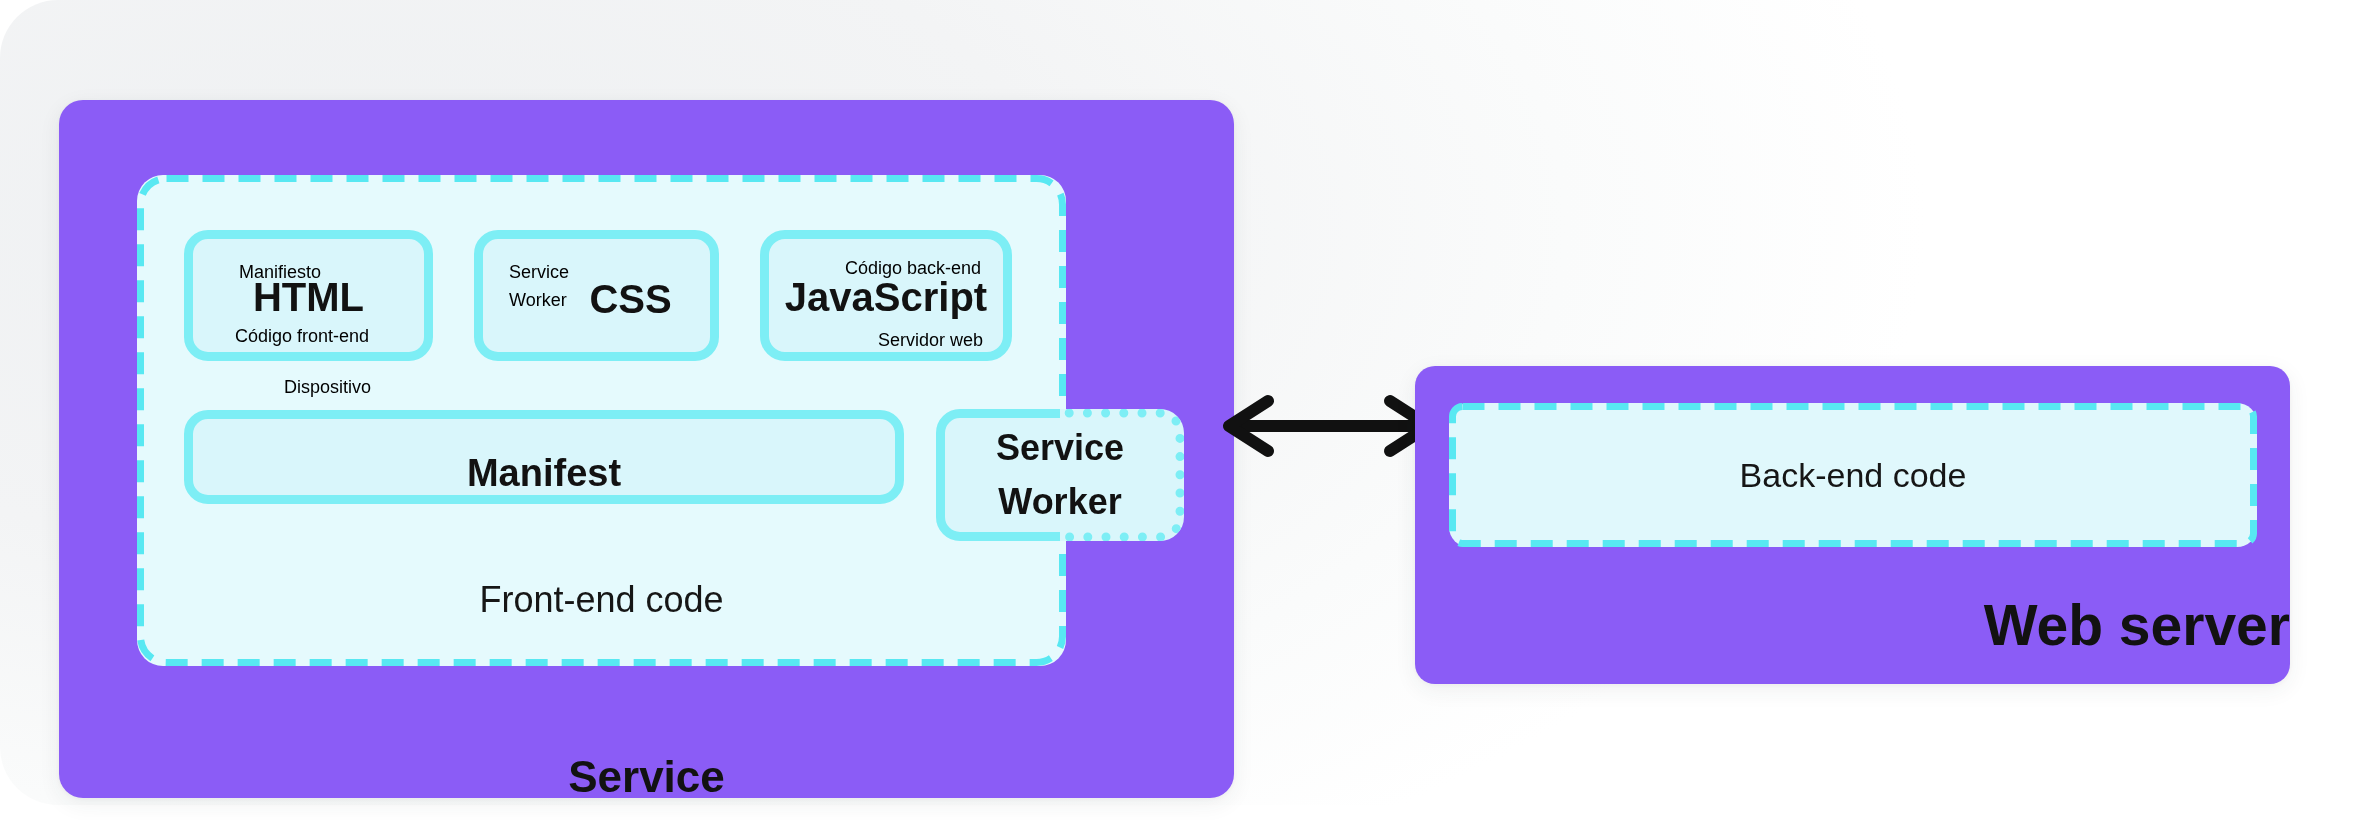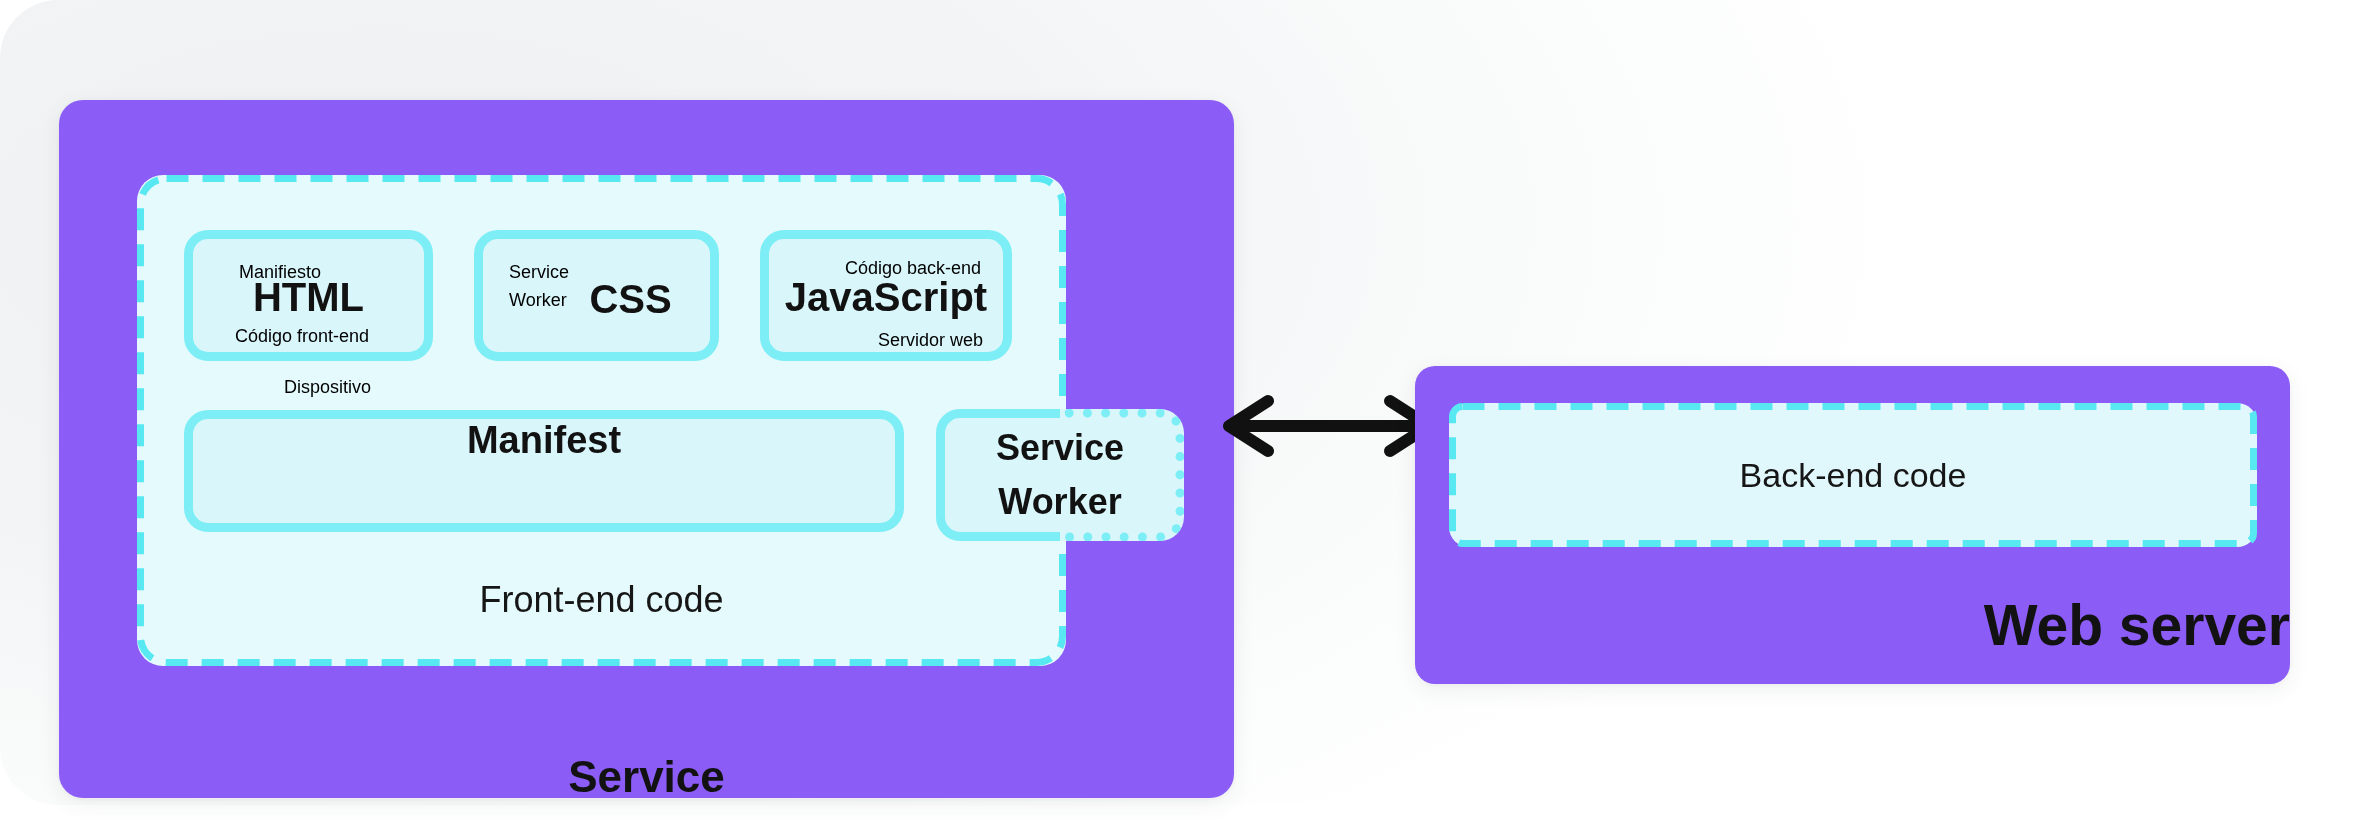--- a/index.html
+++ b/index.html
@@ -40,24 +40,24 @@
 
   .node {
     position: absolute;
     background: #d9f6fb;
     border: 9px solid #7deef5;
     border-radius: 24px;
     box-sizing: border-box;
   }
   .html-box { left: 47px;  top: 55px;  width: 249px; height: 131px; }
   .css-box  { left: 337px; top: 55px;  width: 245px; height: 131px; }
-  .js-box   { left: 623px; top: 55px;  width: 252px; height: 131px; }
+  .js-box   { left: 623px; top: 55px;  width: 252px; height: 131px; border-radius: 25px; }
   .manifest-box {
-    left: 47px; top: 235px; width: 720px; height: 122px;
-    display: flex; align-items: flex-start; justify-content: center;
+    left: 47px; top: 235px; width: 720px; height: 94px;
+    display: flex; align-items: flex-end; justify-content: center;
   }
 
   .big-label { font-size: 40px; font-weight: 700; color: #121212; white-space: nowrap; }
   .node-center-label {
     position: absolute; left: 0; right: 0; top: 36px;
     text-align: center; font-size: 40px; font-weight: 700; white-space: nowrap;
   }
   .css-label { left: 50%; transform: translateX(calc(-50% + 34px)); right: auto; top: 38px; }
   .manifest-label { font-size: 38px; font-weight: 700; }
 

